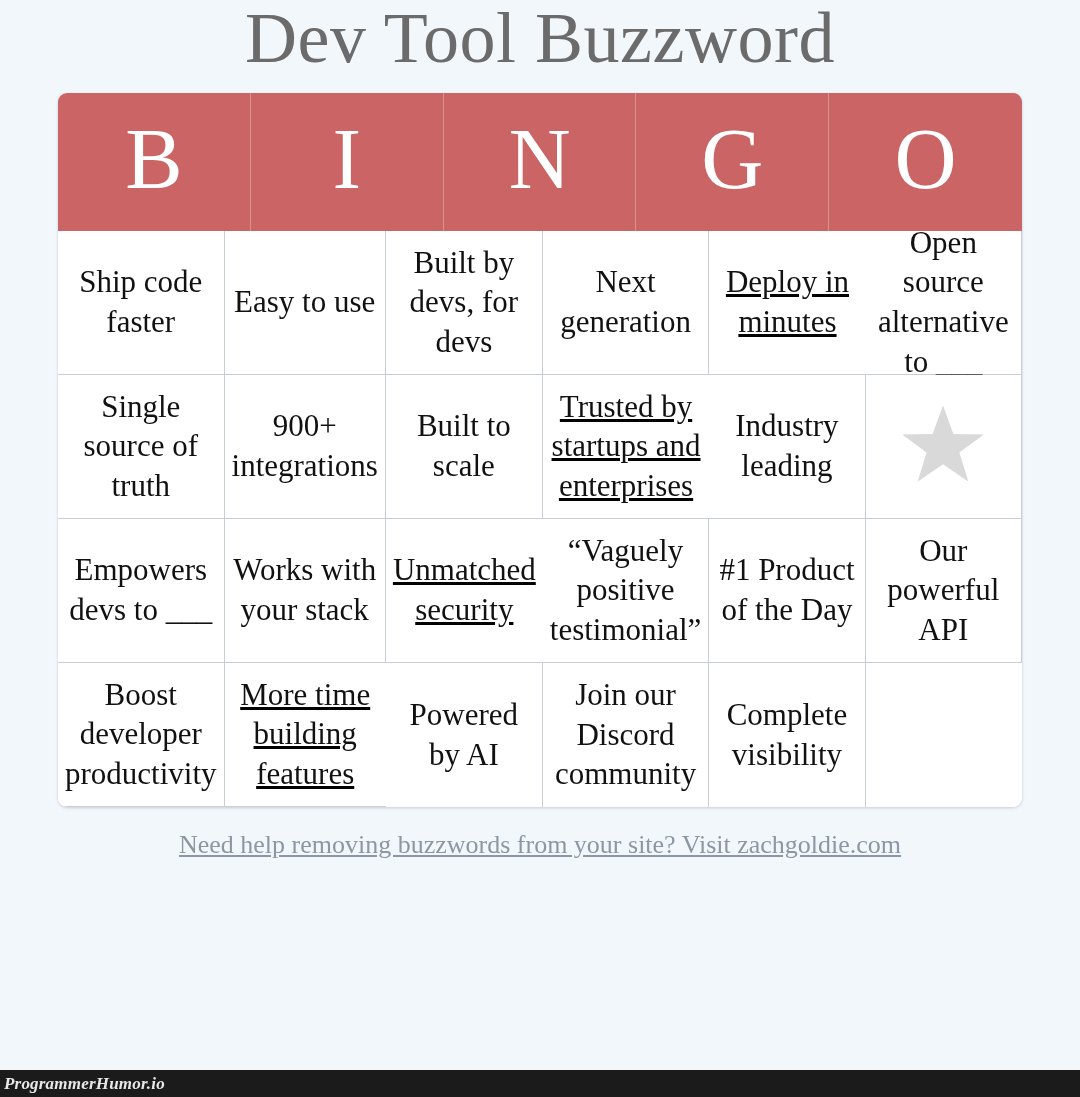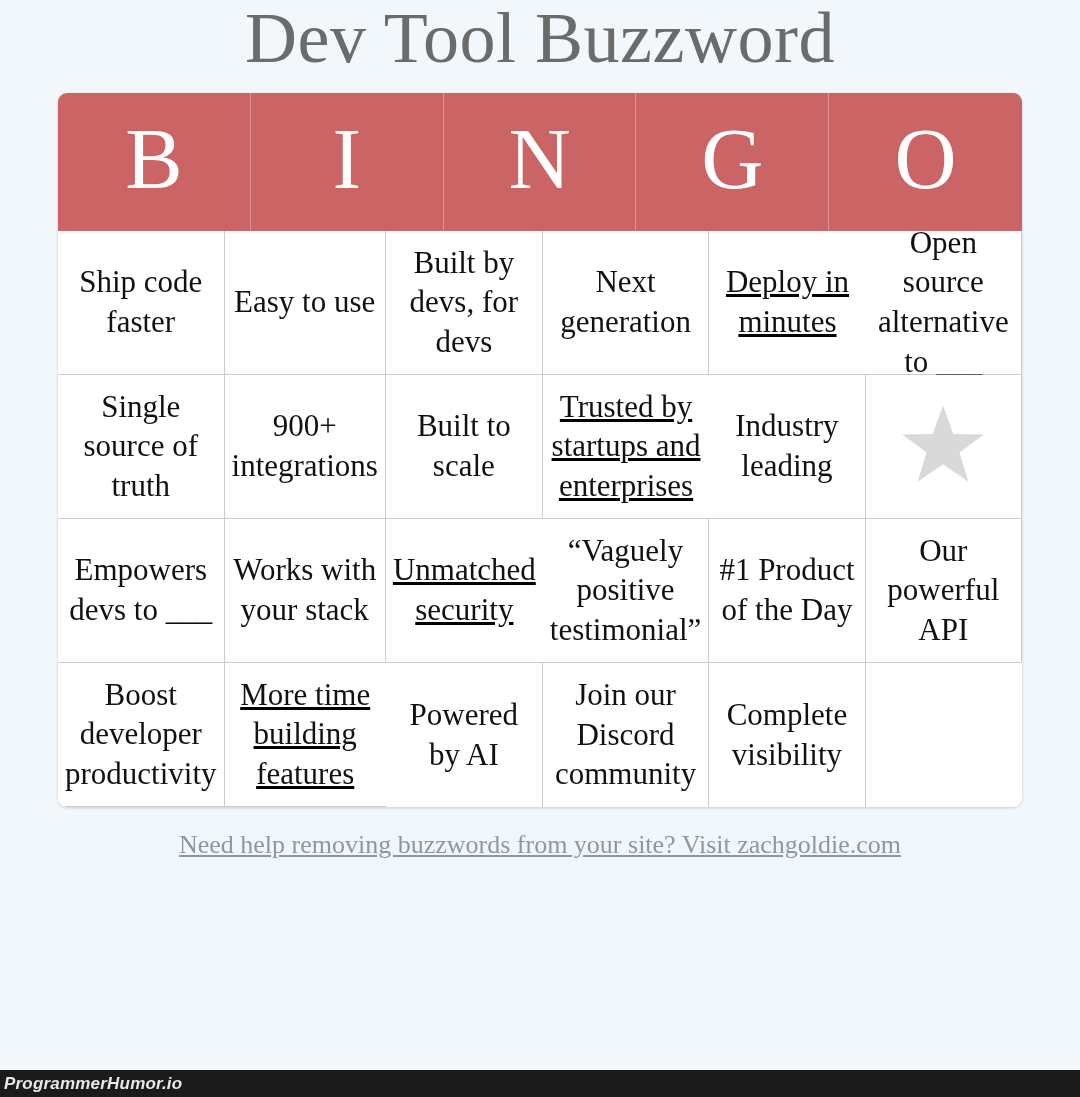--- a/index.html
+++ b/index.html
@@ -127,21 +127,21 @@
     display: flex;
     align-items: center;
   }
   .watermark-text {
     color: #e8e8e8;
     font-size: 17px;
     font-weight: 700;
     font-style: italic;
     padding-left: 4px;
     letter-spacing: 0.2px;
-    font-family: Liberation Sans, sans-serif;
+    font-family: Liberation Serif, serif;
   }
 </style>
 </head>
 <body>
 
 <div class="page">
 
   <h1 class="title">Dev Tool Buzzword</h1>
 
   <div class="card">

